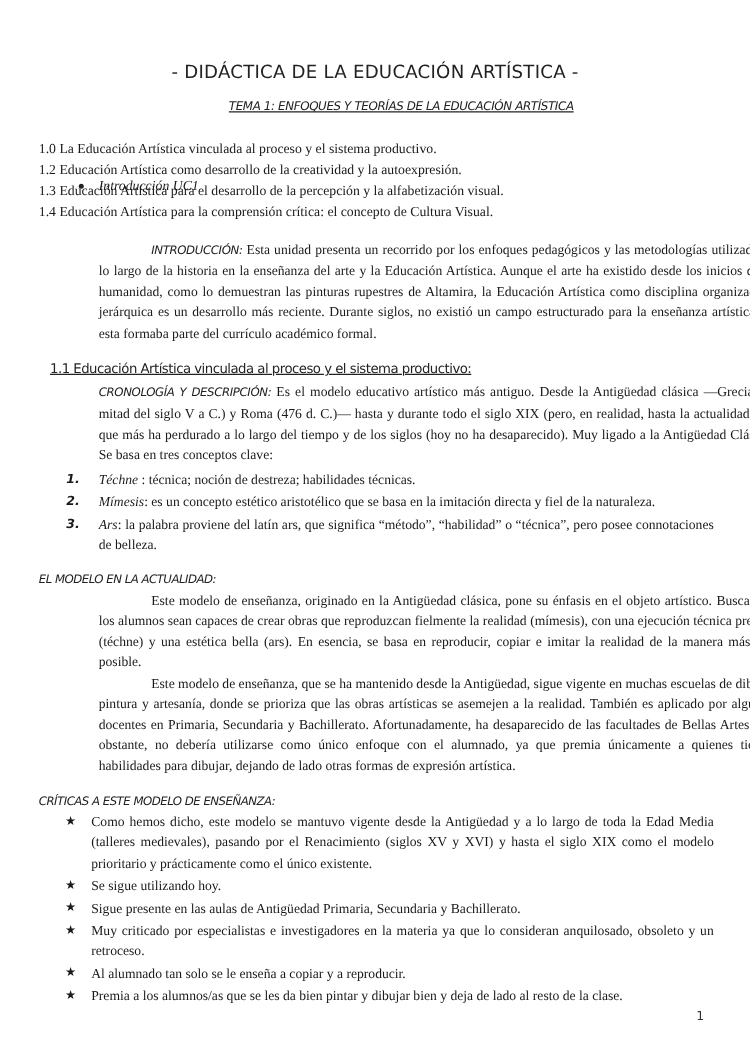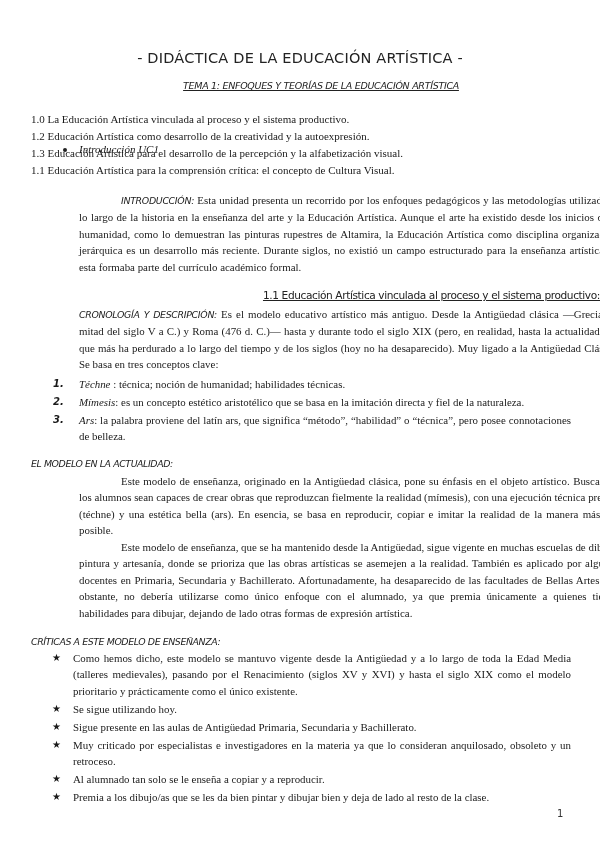--- a/index.html
+++ b/index.html
@@ -8,21 +8,21 @@
     .page { position: absolute; left: 0; top: 12px; width: 600px; height: 848px; }
     .main-title { position: absolute; top: 38px; left: 0; width: 600px; text-align: center; font-family: "DejaVu Sans", sans-serif; font-size: 14.5px; letter-spacing: 0.2px; color: #222; }
     .tema-title { position: absolute; top: 68px; left: 0; width: 532px; padding-left: 110px; text-align: center; font-family: "DejaVu Sans", sans-serif; font-style: italic; font-size: 9.5px; text-decoration: underline; color: #222; letter-spacing: -0.3px; }
     .bullet-intro { position: absolute; top: 83px; left: 63px; font-style: italic; font-size: 11px; margin-top: 48px; }
     .bullet-intro .dot { display: inline-block; width: 4px; height: 4px; background: #222; border-radius: 50%; margin-right: 12px; vertical-align: middle; }
     .toc { position: absolute; left: 31px; top: 99px; width: 540px; }
     .toc div { height: 17px; line-height: 17px; font-size: 11px; }
     .para { position: absolute; left: 31px; width: 540px; text-align: justify; line-height: 16.4px; font-size: 10.9px; margin-left: 48px; }
     .lbl { font-family: "DejaVu Sans", sans-serif; font-style: italic; font-size: 9.4px; letter-spacing: -0.3px; color: #222; }
     .indent { text-indent: 42px; }
-    .section-title { position: absolute; top: 277px; left: 0; width: 600px; padding-left: 40px; text-align: right; font-family: "DejaVu Sans", sans-serif; font-size: 10.6px; text-decoration: underline; letter-spacing: -0.4px; color: #222; }
+    .section-title { position: absolute; top: 277px; left: 0; width: 600px; padding-left: 40px; text-align: left; font-family: "DejaVu Sans", sans-serif; font-size: 10.6px; text-decoration: underline; letter-spacing: -0.4px; color: #222; }
     .numlist { position: absolute; left: 31px; top: 364px; width: 540px; }
     .numlist .item { position: relative; padding-left: 48px; text-align: justify; line-height: 16.4px; margin-bottom: 1.5px; }
     .numlist .num { position: absolute; left: 22px; top: 0; font-family: "DejaVu Sans", sans-serif; font-weight: bold; font-style: italic; font-size: 10px; }
     .numlist .term { font-style: italic; }
     .subhead { position: absolute; left: 31px; font-family: "DejaVu Sans", sans-serif; font-style: italic; font-size: 9.4px; letter-spacing: -0.4px; color: #222; }
     .stars { position: absolute; left: 31px; top: 638px; width: 540px; }
     .stars .item { position: relative; padding-left: 42px; text-align: justify; line-height: 16.4px; margin-bottom: 1.5px; }
     .stars .star { position: absolute; left: 21px; top: 0; font-size: 10px; }
     .page-num { position: absolute; left: 557px; top: 796px; font-family: "DejaVu Sans", sans-serif; font-size: 10px; color: #333; }
   </style>
@@ -36,37 +36,37 @@
   <div class="tema-title">TEMA 1: ENFOQUES Y TEORÍAS DE LA EDUCACIÓN ARTÍSTICA</div>
 
   <div class="bullet-intro">
     <span class="dot"></span><span>Introducción UC1</span>
   </div>
 
   <div class="toc">
     <div>1.0 La Educación Artística vinculada al proceso y el sistema productivo.</div>
     <div>1.2 Educación Artística como desarrollo de la creatividad y la autoexpresión.</div>
     <div>1.3 Educación Artística para el desarrollo de la percepción y la alfabetización visual.</div>
-    <div>1.1 Educación Artística para la comprensión crítica: el concepto de Cultura Visual.</div>
+    <div>1.4 Educación Artística para la comprensión crítica: el concepto de Cultura Visual.</div>
   </div>
 
   <div class="para indent" style="top:180px;">
     <span class="lbl">INTRODUCCIÓN:</span><span> Esta unidad presenta un recorrido por los enfoques pedagógicos y las metodologías utilizadas a lo largo de la historia en la enseñanza del arte y la Educación Artística. Aunque el arte ha existido desde los inicios de la humanidad, como lo demuestran las pinturas rupestres de Altamira, la Educación Artística como disciplina organizada y jerárquica es un desarrollo más reciente. Durante siglos, no existió un campo estructurado para la enseñanza artística, ni esta formaba parte del currículo académico formal.</span>
   </div>
 
   <div class="section-title">1.1 Educación Artística vinculada al proceso y el sistema productivo:</div>
 
   <div class="para" style="top:294px;">
     <span class="lbl">CRONOLOGÍA Y DESCRIPCIÓN:</span><span> Es el modelo educativo artístico más antiguo. Desde la Antigüedad clásica —Grecia (2ª mitad del siglo V a C.) y Roma (476 d. C.)— hasta y durante todo el siglo XIX (pero, en realidad, hasta la actualidad). El que más ha perdurado a lo largo del tiempo y de los siglos (hoy no ha desaparecido). Muy ligado a la Antigüedad Clásica. Se basa en tres conceptos clave:</span>
   </div>
 
   <div class="numlist">
     <div class="item">
       <span class="num">1.</span>
-      <span class="term">Téchne</span><span> : técnica; noción de humanidad; habilidades técnicas.</span>
+      <span class="term">Téchne</span><span> : técnica; noción de destreza; habilidades técnicas.</span>
     </div>
     <div class="item">
       <span class="num">2.</span>
       <span class="term">Mímesis</span><span>: es un concepto estético aristotélico que se basa en la imitación directa y fiel de la naturaleza.</span>
     </div>
     <div class="item">
       <span class="num">3.</span>
       <span class="term">Ars</span><span>: la palabra proviene del latín ars, que significa “método”, “habilidad” o “técnica”, pero posee connotaciones de belleza.</span>
     </div>
   </div>
@@ -95,19 +95,19 @@
     <div class="item">
       <span class="star">★</span>
       <span>Muy criticado por especialistas e investigadores en la materia ya que lo consideran anquilosado, obsoleto y un retroceso.</span>
     </div>
     <div class="item">
       <span class="star">★</span>
       <span>Al alumnado tan solo se le enseña a copiar y a reproducir.</span>
     </div>
     <div class="item">
       <span class="star">★</span>
-      <span>Premia a los dibujo/as que se les da bien pintar y dibujar bien y deja de lado al resto de la clase.</span>
+      <span>Premia a los alumnos/as que se les da bien pintar y dibujar bien y deja de lado al resto de la clase.</span>
     </div>
   </div>
 
   <div class="page-num">1</div>
 
 </div>
 
 </body></html>

